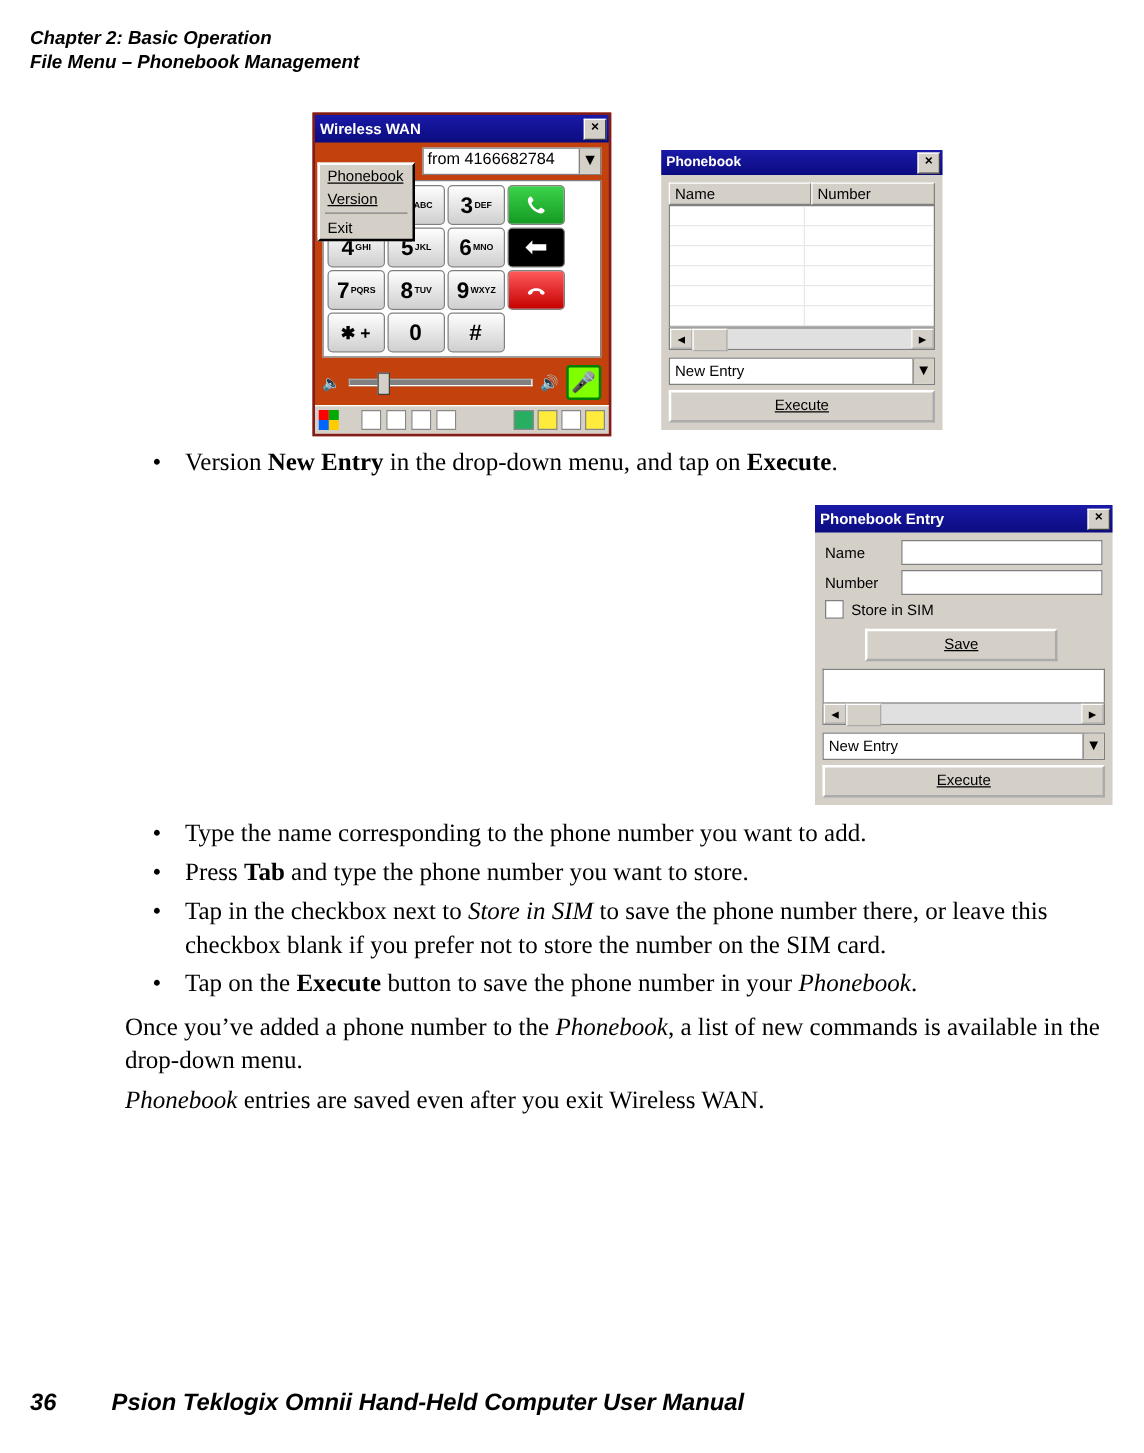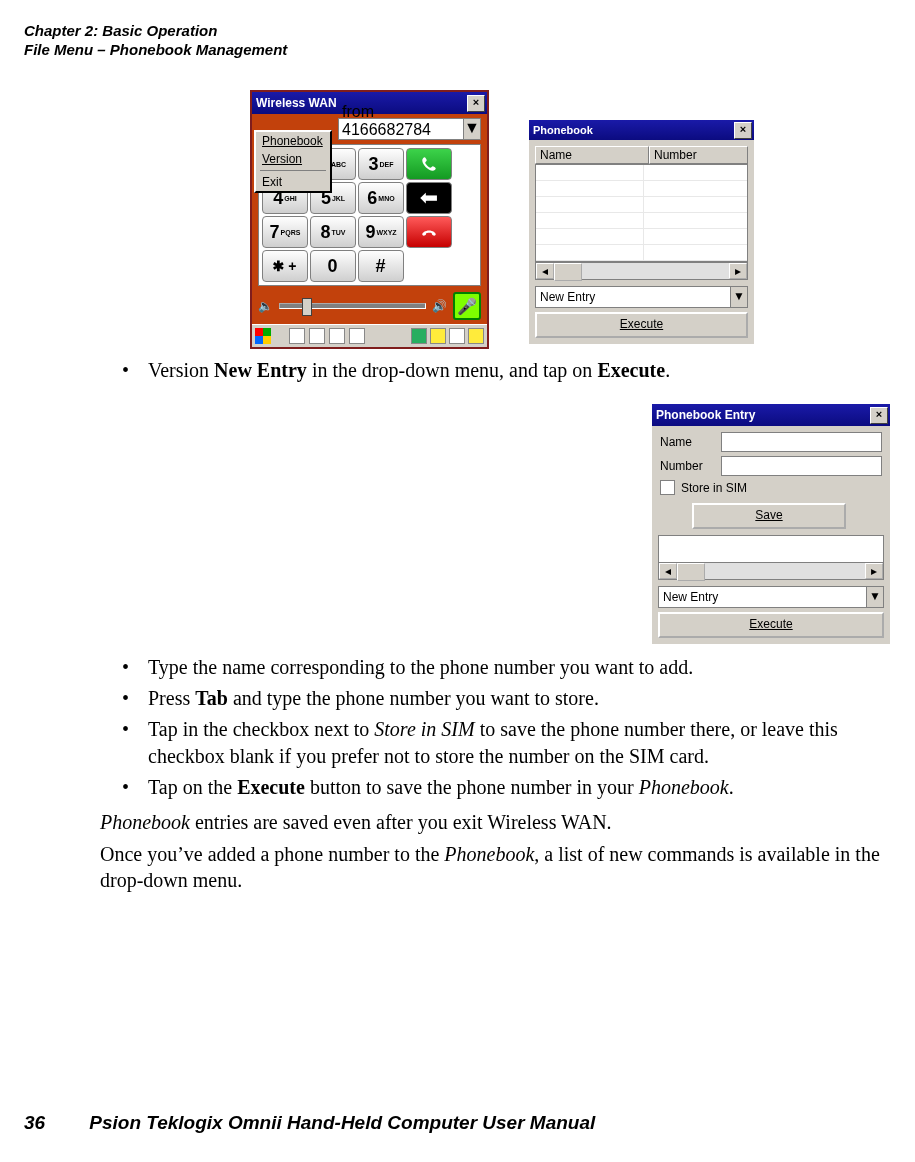--- a/index.html
+++ b/index.html
@@ -112,22 +112,22 @@
     width: 74px;
   }
   .filemenu div { padding: 2px 6px; }
   .filemenu hr { margin: 2px 4px; border: none; border-top: 1px solid #808080; }
   .combo {
     margin: 4px 6px 4px 86px;
     height: 20px;
     background: #fff;
     border: 1px solid #808080;
     display: flex;
-    align-items: flex-end;
-    font-size: 16px;
+    align-items: flex-start;
+    font-size: 13px;
   }
   .combo .txt { flex:1; padding-left: 3px; }
   .combo .dd {
     width: 16px; height: 100%;
     background: #d4d0c8;
     border-left: 1px solid #808080;
     text-align: center;
     line-height: 18px;
   }
   .keypad {
@@ -488,24 +488,24 @@
     </li>
     <li>
       <span>Tap in the checkbox next to </span><span class="i">Store in SIM</span><span> to save the phone number there, or leave this checkbox blank if you prefer not to store the number on the SIM card.</span>
     </li>
     <li>
       <span>Tap on the </span><span class="b">Execute</span><span> button to save the phone number in your </span><span class="i">Phonebook</span><span>.</span>
     </li>
   </ul>
 
   <p class="body">
-    <span class="i">Phonebook</span><span> entries are saved even after you exit Wireless WAN.</span>
+    <span>Once you’ve added a phone number to the </span><span class="i">Phonebook</span><span>, a list of new commands is available in the drop-down menu.</span>
   </p>
   <p class="body">
-    <span>Once you’ve added a phone number to the </span><span class="i">Phonebook</span><span>, a list of new commands is available in the drop-down menu.</span>
+    <span class="i">Phonebook</span><span> entries are saved even after you exit Wireless WAN.</span>
   </p>
 
 </div>
 
 <div class="footer">
   <span class="pagenum">36</span>
   <span>Psion Teklogix Omnii Hand-Held Computer User Manual</span>
 </div>
 
 </body></html>

